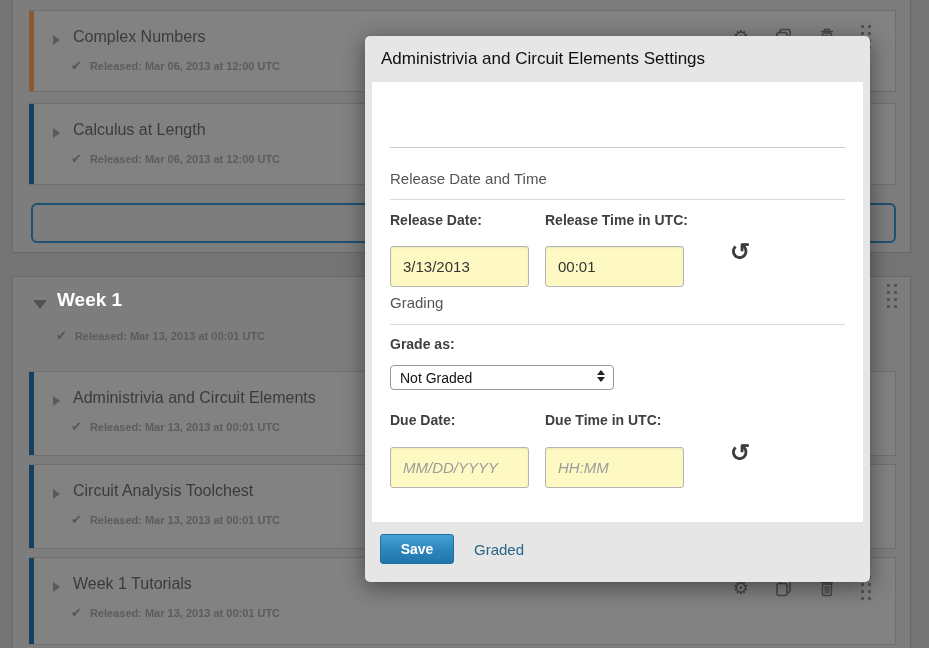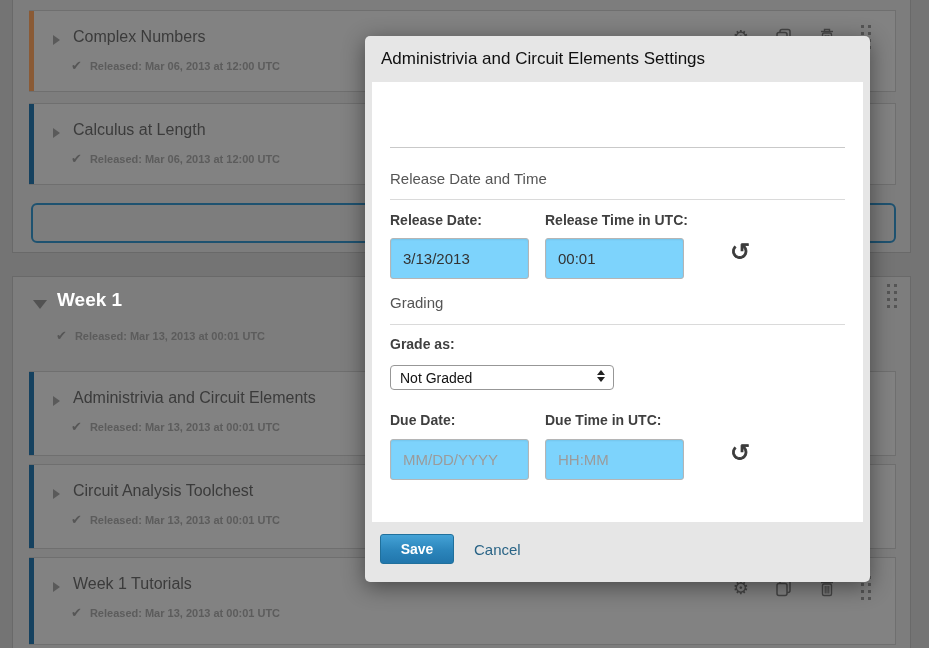--- a/index.html
+++ b/index.html
@@ -126,28 +126,29 @@
     position: absolute; left: 18px; right: 18px; height: 1px; background: #dadada;
   }
   .dv-release { top: 117px; }
   .dv-grading { top: 242px; }
   .field-label {
     position: absolute; font-size: 14px; font-weight: bold; color: #3f3f3f;
   }
   .text-input {
     position: absolute; width: 139px; height: 41px;
     border: 1px solid #b5b5b5; border-radius: 3px;
-    background: #7dd3fc; font-family: "Liberation Sans", sans-serif;
+    background: #fef9c3; font-family: "Liberation Sans", sans-serif;
     font-size: 15px; color: #333; padding: 0 12px;
     box-shadow: inset 0 1px 2px rgba(0,0,0,0.07);
+    margin-top: 8px;
   }
   .text-input::placeholder { color: #9b9b9b; }
   .col1 { left: 18px; } .col2 { left: 173px; }
   .row1-label { top: 130px; } .row1-input { top: 156px; }
-  .row2-label { top: 330px; } .row2-input { top: 357px; }
+  .row2-label { top: 330px; } .row2-input { top: 357px; font-style: italic; }
   .reset-icon {
     position: absolute; left: 358px;
     font-size: 24px; color: #3b3b3b; line-height: 1;
     -webkit-text-stroke: 0.8px #3b3b3b; cursor: pointer;
   }
   .reset1 { top: 158px; } .reset2 { top: 359px; }
   .grade-label { top: 254px; }
   .select-box {
     position: absolute; left: 18px; top: 283px;
     width: 224px; height: 25px;
@@ -335,17 +336,17 @@
 
       <span class="field-label col1 row2-label">Due Date:</span>
       <span class="field-label col2 row2-label">Due Time in UTC:</span>
       <input class="text-input col1 row2-input" placeholder="MM/DD/YYYY" style="">
       <input class="text-input col2 row2-input" placeholder="HH:MM" style="">
       <span class="reset-icon reset2">↺</span>
     </div>
 
     <div class="modal-footer">
       <button class="save-button">Save</button>
-      <span class="cancel-link">Cancel</span>
+      <span class="cancel-link">Graded</span>
     </div>
   </div>
 
 </div>
 
 </body></html>

